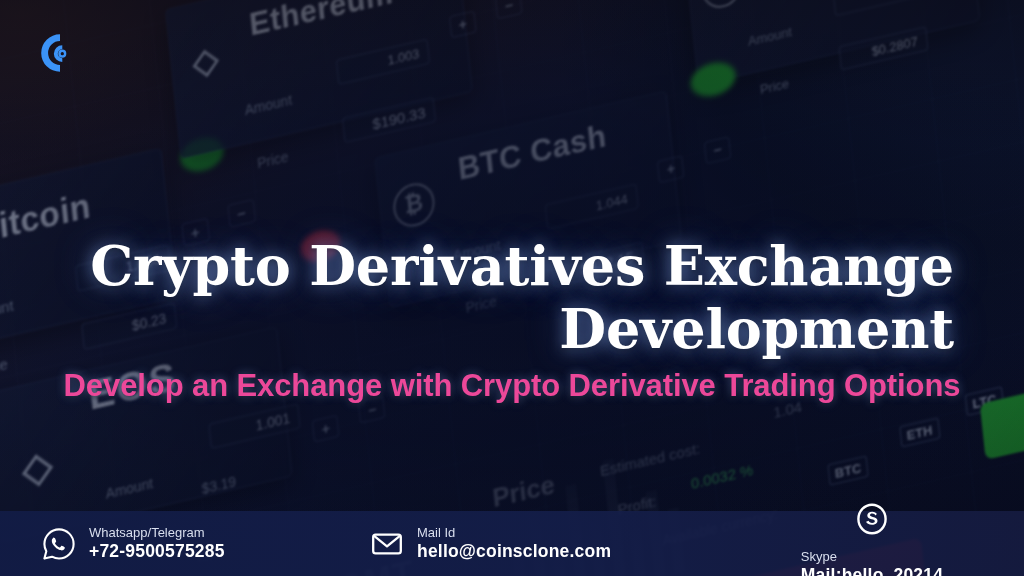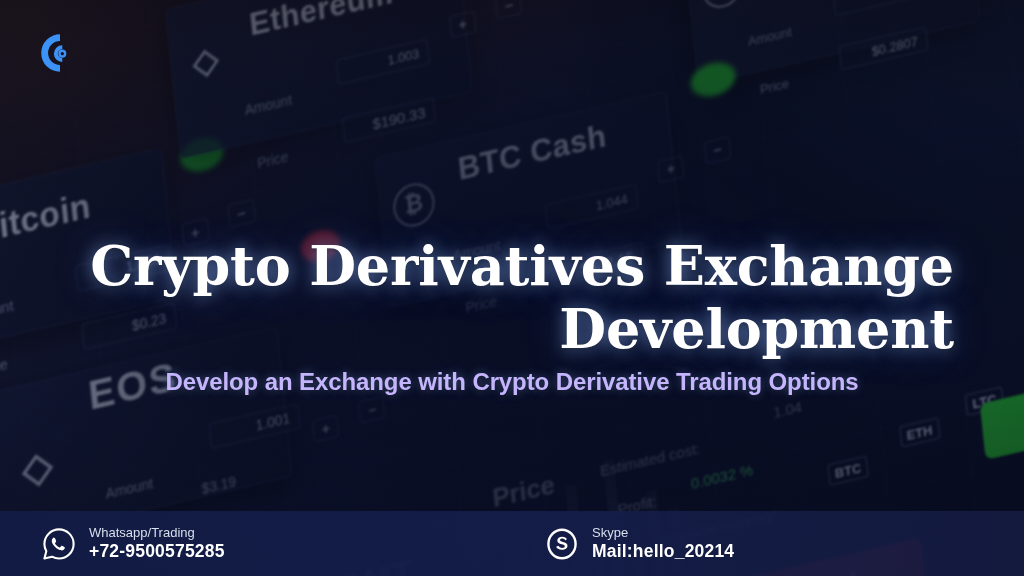--- a/index.html
+++ b/index.html
@@ -165,22 +165,22 @@
     letter-spacing:-.2px;
     text-shadow:
       0 0 16px rgba(150,185,255,.55),
       0 0 38px rgba(90,135,230,.38),
       0 2px 4px rgba(0,0,0,.55);
     padding:0 70px;
   }
   .subheadline {
     position:absolute; left:0; right:0; top:368px;
     text-align:center; z-index:6;
-    font-size:24px; font-weight:700;
-    color:#c4b5fd;
+    font-size:31px; font-weight:700;
+    color:#ec4899;
     letter-spacing:-.1px;
     text-shadow: 0 0 10px rgba(140,175,255,.45), 0 2px 5px rgba(0,0,0,.6);
     padding:0 36px;
   }
 
   
   .contact-bar {
     position:absolute; left:0; right:0; bottom:0;
     height:65px;
     background:linear-gradient(to right, rgba(18,28,70,.93) 0%, rgba(20,30,74,.90) 55%, rgba(22,28,66,.88) 100%);
@@ -315,25 +315,35 @@
   <div class="subheadline">Develop an Exchange with Crypto Derivative Trading Options</div>
 
   <div class="contact-bar">
 
     <div class="contact-item">
       <svg class="ci-icon" viewBox="0 0 34 34">
         <path d="M17 2.4c-8.06 0-14.6 6.54-14.6 14.6 0 2.63.7 5.1 1.92 7.23L2.4 31.6l7.6-1.9a14.53 14.53 0 0 0 7 1.79c8.06 0 14.6-6.54 14.6-14.6S25.06 2.4 17 2.4z" fill="none" stroke="#ffffff" stroke-width="2.1" stroke-linejoin="round"></path>
         <path d="M12.3 10.6c-.45 0-.93.1-1.26.47-.4.45-1.23 1.28-1.23 2.9 0 1.62 1.1 3.3 1.3 3.58.2.27 2.2 3.6 5.45 4.96 2.7 1.13 3.25.9 3.84.85.58-.05 1.9-.78 2.17-1.54.27-.76.27-1.4.19-1.54-.08-.14-.3-.22-.62-.38-.33-.16-1.9-.94-2.2-1.05-.3-.1-.51-.16-.73.17-.22.32-.85 1.1-1.04 1.32-.19.23-.38.26-.7.1-.33-.17-1.38-.51-2.63-1.63-.97-.87-1.62-1.94-1.81-2.27-.19-.32-.02-.5.14-.66.16-.16.38-.43.57-.65.19-.22.25-.37.38-.62.13-.25.06-.47-.02-.65-.08-.19-.7-1.75-.96-2.39-.25-.62-.5-.57-.7-.58h-.4z" fill="#ffffff"></path>
       </svg>
       <div class="ci-txt">
-        <span class="ci-label">Whatsapp/Trading</span>
+        <span class="ci-label">Whatsapp/Telegram</span>
         <span class="ci-value">+72-9500575285</span>
       </div>
     </div>
 
+    <div class="contact-item">
+      <svg class="ci-icon" viewBox="0 0 34 34">
+        <rect x="3.2" y="7.6" width="27.6" height="18.8" rx="2.4" fill="none" stroke="#ffffff" stroke-width="2.3"></rect>
+        <path d="M4.4 9.2 17 19.4 29.6 9.2" fill="none" stroke="#ffffff" stroke-width="2.3" stroke-linecap="round" stroke-linejoin="round"></path>
+      </svg>
+      <div class="ci-txt">
+        <span class="ci-label">Mail Id</span>
+        <span class="ci-value">hello@coinsclone.com</span>
+      </div>
+    </div>
 
     <div class="contact-item">
       <svg class="ci-icon" viewBox="0 0 34 34">
         <ellipse cx="17" cy="17" rx="13.6" ry="14.3" fill="none" stroke="#ffffff" stroke-width="2.4"></ellipse>
         <path d="M21.9 12.1c-.6-1.3-2.3-2.3-4.7-2.3-2.9 0-4.9 1.5-4.9 3.7 0 2.4 2 3.2 4.3 3.7 2.2.5 3.2.9 3.2 2 0 1-1 1.7-2.6 1.7-1.9 0-3-.8-3.6-2.2l-2.5 1.1c.7 1.6 2.5 3 6 3 3.2 0 5.4-1.6 5.4-4 0-2.6-2.1-3.4-4.6-3.9-2.1-.45-2.9-.8-2.9-1.8 0-.9.9-1.5 2.3-1.5 1.6 0 2.5.7 3 1.9z" fill="#ffffff"></path>
       </svg>
       <div class="ci-txt">
         <span class="ci-label">Skype</span>
         <span class="ci-value">Mail:hello_20214</span>
       </div>

